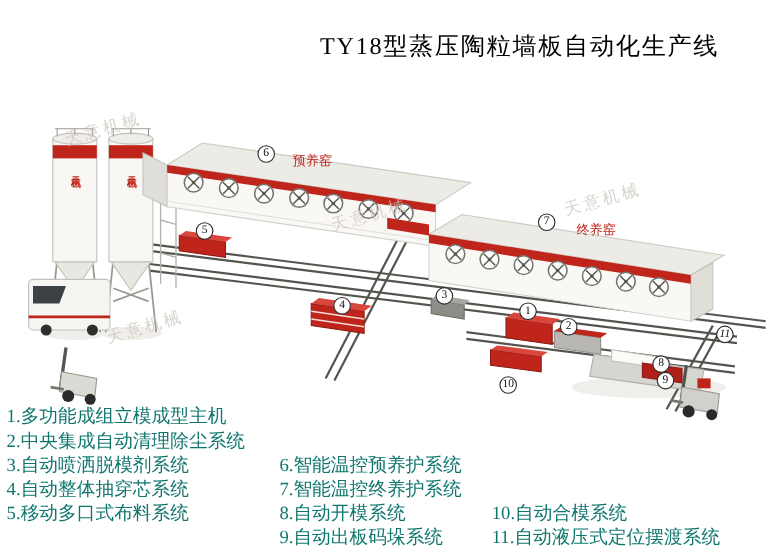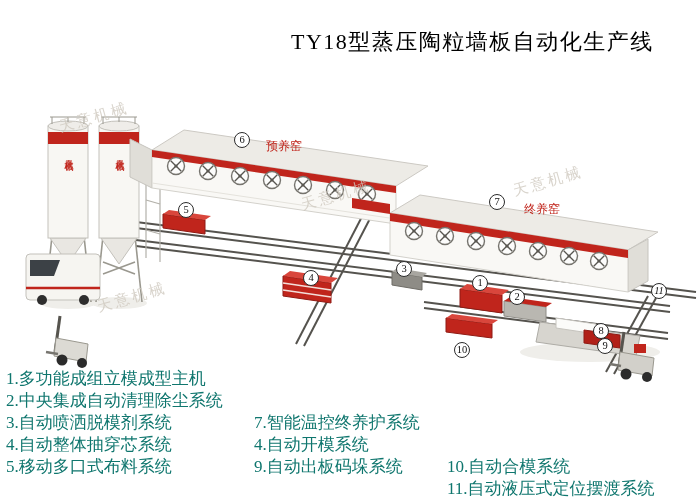--- a/index.html
+++ b/index.html
@@ -205,35 +205,36 @@
       <div class="callout" style="left: 472px; top: 275px;">1</div>
       <div class="callout" style="left: 509px; top: 289px;">2</div>
       <div class="callout" style="left: 396px; top: 261px;">3</div>
       <div class="callout" style="left: 303px; top: 270px;">4</div>
       <div class="callout" style="left: 178px; top: 202px;">5</div>
       <div class="callout" style="left: 234px; top: 132px;">6</div>
       <div class="callout" style="left: 489px; top: 194px;">7</div>
       <div class="callout" style="left: 593px; top: 323px;">8</div>
       <div class="callout" style="left: 597px; top: 338px;">9</div>
       <div class="callout" style="left: 454px; top: 318px; margin-top: 24px;">10</div>
-      <div class="callout" style="left: 651px; top: 283px; font-style: italic;">11</div>
+      <div class="callout" style="left: 651px; top: 296px; font-style: italic;">11</div>
     </div>
 
   <div class="title">TY18型蒸压陶粒墙板自动化生产线</div>
 
   <div id="legend-col1" class="legend-col">
       <div class="legend-item">1.多功能成组立模成型主机</div>
       <div class="legend-item">2.中央集成自动清理除尘系统</div>
       <div class="legend-item">3.自动喷洒脱模剂系统</div>
       <div class="legend-item">4.自动整体抽穿芯系统</div>
       <div class="legend-item">5.移动多口式布料系统</div>
     </div>
   <div id="legend-col2" class="legend-col">
+      <div class="legend-item">6.智能温控预养护系统</div>
       <div class="legend-item">7.智能温控终养护系统</div>
-      <div class="legend-item">4.自动开模系统</div>
+      <div class="legend-item">8.自动开模系统</div>
       <div class="legend-item">9.自动出板码垛系统</div>
     </div>
   <div id="legend-col3" class="legend-col">
       <div class="legend-item">10.自动合模系统</div>
       <div class="legend-item">11.自动液压式定位摆渡系统</div>
     </div>
 
 </div>
 
 </body></html>

